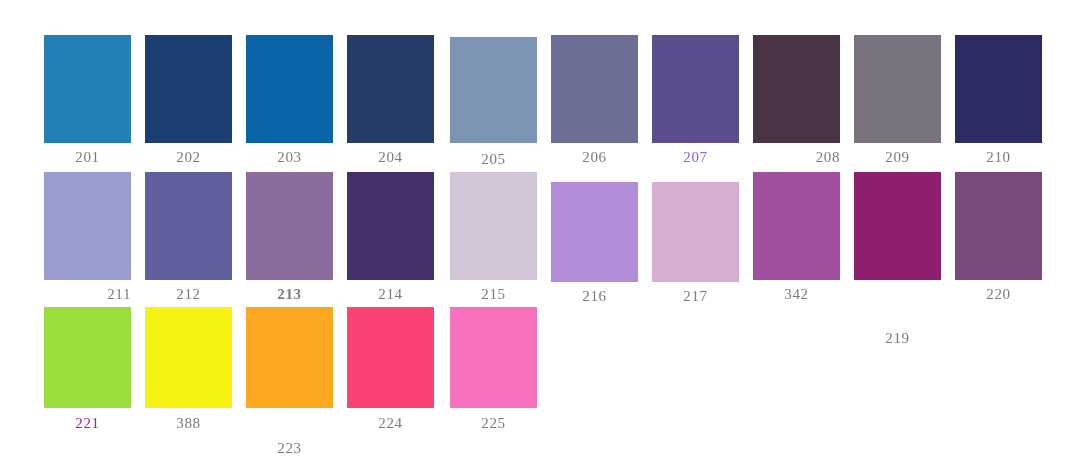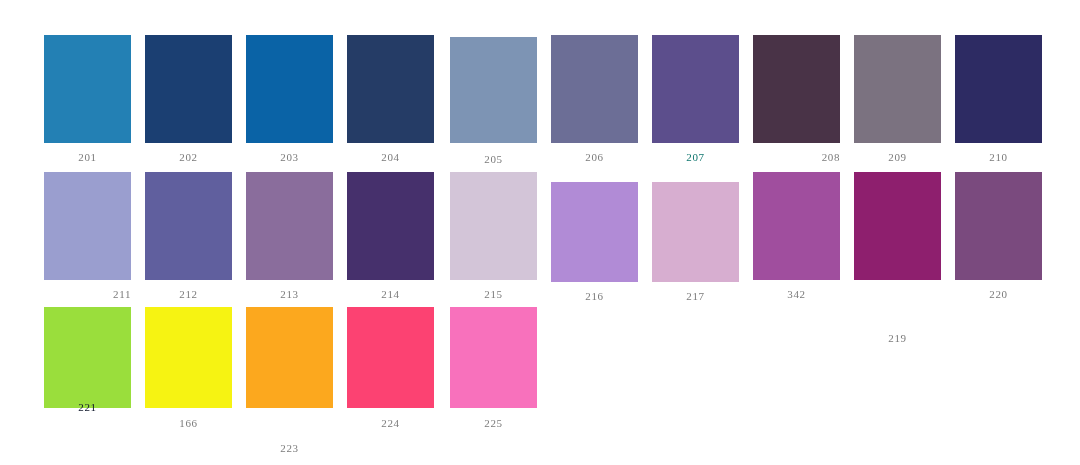--- a/index.html
+++ b/index.html
@@ -33,21 +33,21 @@
     left: 0;
     width: 100%;
     box-sizing: border-box;
   }
   .swatch-label {
     position: absolute;
     left: 0;
     width: 100%;
     text-align: center;
     color: #7b7b7b;
-    font-size: 11px;
+    font-size: 15px;
     letter-spacing: 0.6px;
     line-height: 16px;
     white-space: nowrap;
   }
 </style>
 </head>
 <body>
 
 <div id="palette-sheet" style="background: rgb(255, 255, 255);">
     <div class="swatch-row" style="top: 35px;">
@@ -70,21 +70,21 @@
       <div class="swatch-cell" style="left: 450px; width: 87px;">
         <div class="swatch-chip" title="#7d94b4" style="top: 2px; height: 106px; background: rgb(125, 148, 180);"></div>
         <div class="swatch-label" style="top: 116px; color: rgb(123, 123, 123);">205</div>
       </div>
       <div class="swatch-cell" style="left: 551px; width: 87px;">
         <div class="swatch-chip" title="#6c6e96" style="top: 0px; height: 108px; background: rgb(108, 110, 150);"></div>
         <div class="swatch-label" style="top: 114px; color: rgb(123, 123, 123);">206</div>
       </div>
       <div class="swatch-cell" style="left: 652px; width: 87px;">
         <div class="swatch-chip" title="#5c4e8c" style="top: 0px; height: 108px; background: rgb(92, 78, 140);"></div>
-        <div class="swatch-label" style="top: 114px; color: #0f766e;">207</div>
+        <div class="swatch-label" style="top: 114px; color: #8b5cf6;">207</div>
       </div>
       <div class="swatch-cell" style="left: 753px; width: 87px;">
         <div class="swatch-chip" title="#493347" style="top: 0px; height: 108px; background: rgb(73, 51, 71);"></div>
         <div class="swatch-label" style="top: 114px; color: rgb(123, 123, 123); text-align: right;">208</div>
       </div>
       <div class="swatch-cell" style="left: 854px; width: 87px;">
         <div class="swatch-chip" title="#7b7280" style="top: 0px; height: 108px; background: rgb(123, 114, 128);"></div>
         <div class="swatch-label" style="top: 114px; color: rgb(123, 123, 123);">209</div>
       </div>
       <div class="swatch-cell" style="left: 955px; width: 87px;">
@@ -96,21 +96,21 @@
       <div class="swatch-cell" style="left: 44px; width: 87px;">
         <div class="swatch-chip" title="#9a9ecf" style="top: 0px; height: 108px; background: rgb(154, 158, 207);"></div>
         <div class="swatch-label" style="top: 114px; color: rgb(123, 123, 123); text-align: right;">211</div>
       </div>
       <div class="swatch-cell" style="left: 145px; width: 87px;">
         <div class="swatch-chip" title="#605f9e" style="top: 0px; height: 108px; background: rgb(96, 95, 158);"></div>
         <div class="swatch-label" style="top: 114px; color: rgb(123, 123, 123); font-family: Liberation Serif, serif;">212</div>
       </div>
       <div class="swatch-cell" style="left: 246px; width: 87px;">
         <div class="swatch-chip" title="#8a6d9c" style="top: 0px; height: 108px; background: rgb(138, 109, 156);"></div>
-        <div class="swatch-label" style="top: 114px; color: rgb(123, 123, 123);">213</div>
+        <div class="swatch-label" style="top: 114px; color: rgb(123, 123, 123); font-weight: bold;">213</div>
       </div>
       <div class="swatch-cell" style="left: 347px; width: 87px;">
         <div class="swatch-chip" title="#46306c" style="top: 0px; height: 108px; background: rgb(70, 48, 108);"></div>
         <div class="swatch-label" style="top: 114px; color: rgb(123, 123, 123);">214</div>
       </div>
       <div class="swatch-cell" style="left: 450px; width: 87px;">
         <div class="swatch-chip" title="#d3c5d8" style="top: 0px; height: 108px; background: rgb(211, 197, 216);"></div>
         <div class="swatch-label" style="top: 114px; color: rgb(123, 123, 123);">215</div>
       </div>
       <div class="swatch-cell" style="left: 551px; width: 87px;">
@@ -130,25 +130,25 @@
         <div class="swatch-label" style="top: 114px; color: rgb(123, 123, 123); margin-top: 44px;">219</div>
       </div>
       <div class="swatch-cell" style="left: 955px; width: 87px;">
         <div class="swatch-chip" title="#7a4a7e" style="top: 0px; height: 108px; background: rgb(122, 74, 126);"></div>
         <div class="swatch-label" style="top: 114px; color: rgb(123, 123, 123);">220</div>
       </div>
     </div>
     <div class="swatch-row" style="top: 307px;">
       <div class="swatch-cell" style="left: 44px; width: 87px;">
         <div class="swatch-chip" title="#9ade3c" style="top: 0px; height: 101px; background: rgb(154, 222, 60);"></div>
-        <div class="swatch-label" style="top: 92px; color: #0f172a;">221</div>
+        <div class="swatch-label" style="top: 108px; color: #a21caf;">221</div>
       </div>
       <div class="swatch-cell" style="left: 145px; width: 87px;">
         <div class="swatch-chip" title="#f6f312" style="top: 0px; height: 101px; background: rgb(246, 243, 18);"></div>
-        <div class="swatch-label" style="top: 108px; color: rgb(123, 123, 123);">166</div>
+        <div class="swatch-label" style="top: 108px; color: rgb(123, 123, 123);">388</div>
       </div>
       <div class="swatch-cell" style="left: 246px; width: 87px;">
         <div class="swatch-chip" title="#fca81e" style="top: 0px; height: 101px; background: rgb(252, 168, 30);"></div>
         <div class="swatch-label" style="top: 108px; color: rgb(123, 123, 123); margin-top: 25px;">223</div>
       </div>
       <div class="swatch-cell" style="left: 347px; width: 87px;">
         <div class="swatch-chip" title="#fc4272" style="top: 0px; height: 101px; background: rgb(252, 66, 114);"></div>
         <div class="swatch-label" style="top: 108px; color: rgb(123, 123, 123);">224</div>
       </div>
       <div class="swatch-cell" style="left: 450px; width: 87px;">

